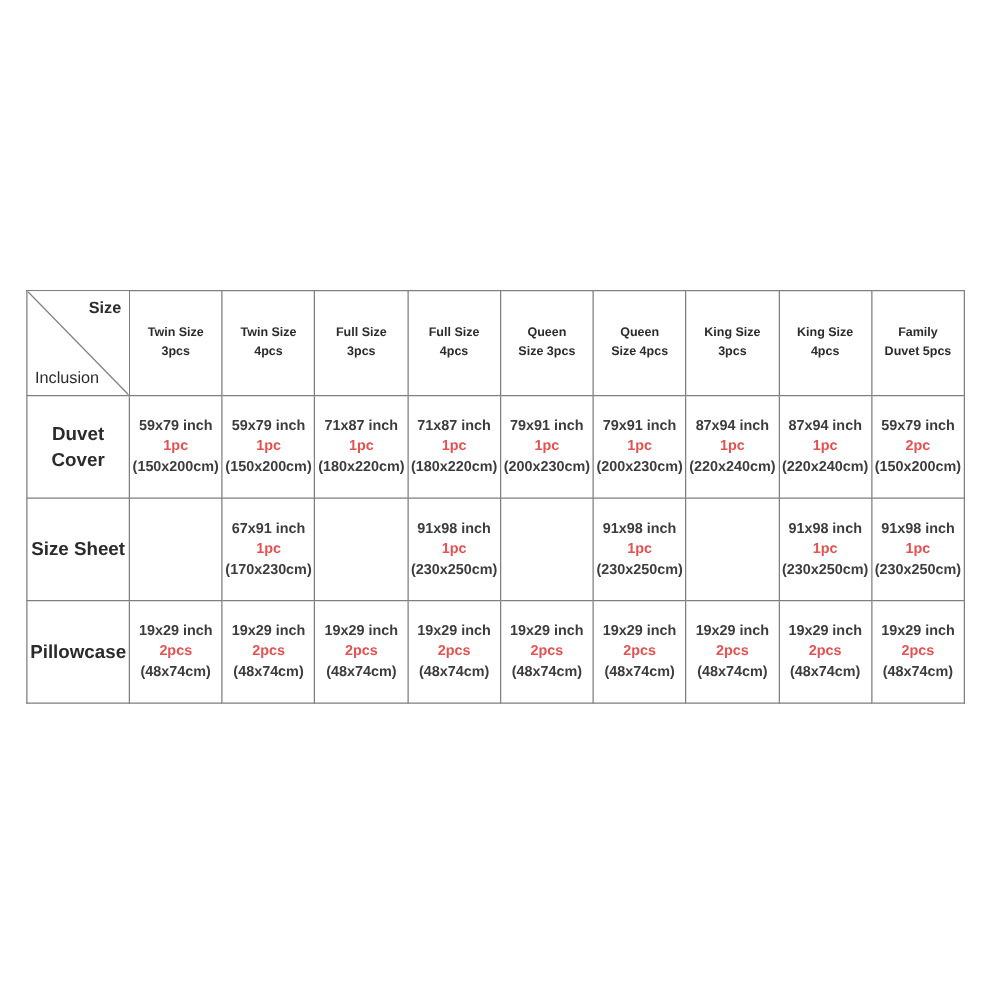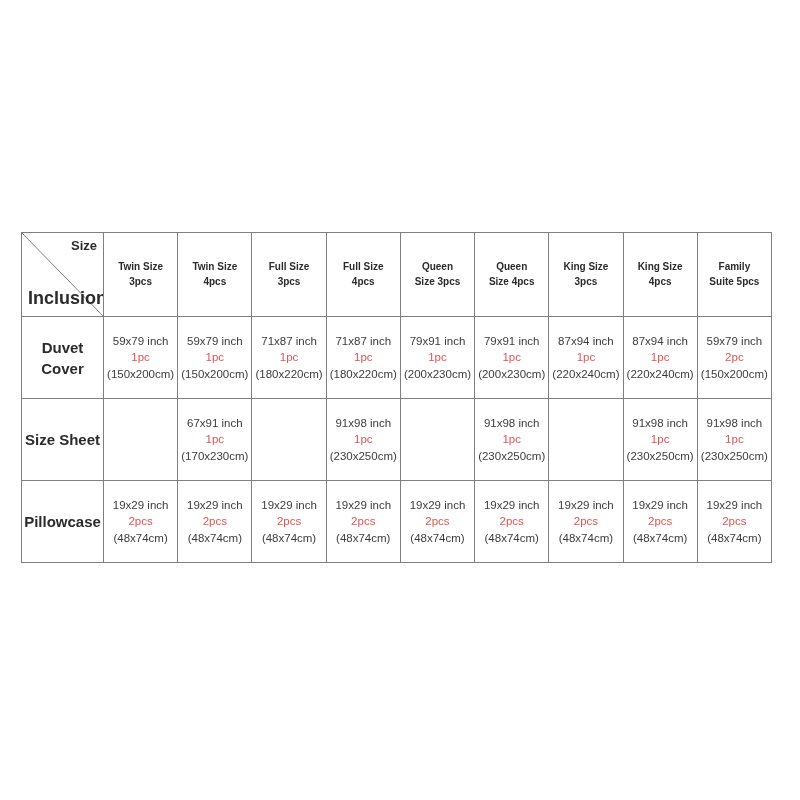--- a/index.html
+++ b/index.html
@@ -31,31 +31,31 @@
   th.corner{
     position:relative;padding:0;overflow:hidden;margin-top:24px;
   }
   th.corner svg{position:absolute;left:0;top:0;width:100%;height:100%;}
   th.corner .corner-top{
     position:absolute;top:5px;right:6px;
     font-size:13px;font-weight:bold;color:var(--text-dark);
   }
   th.corner .corner-bottom{
     position:absolute;bottom:7px;left:6px;
-    font-size:18px;font-weight:bold;color:var(--text-dark);
+    font-size:13px;font-weight:normal;color:var(--text-dark);
   }
   th.col-header{
     font-size:10px;font-weight:bold;color:var(--text-dark);
     white-space:pre-line;line-height:1.45;
   }
   th.row-header{
     font-size:15px;font-weight:bold;color:var(--text-dark);
     white-space:pre-line;line-height:1.4;
   }
-  td.size-cell{font-size:11.5px;color:var(--text-cell);line-height:1.42;}
+  td.size-cell{font-size:11.5px;color:var(--text-cell);line-height:1.42;font-weight:bold;}
   td.size-cell .qty{color:var(--red);}
 </style>
 </head>
 <body>
 
 <div class="spec-table-wrap">
   <table class="spec">
     <colgroup>
       <col class="first">
       <col>
@@ -87,21 +87,21 @@
 4pcs</th>
           <th class="col-header">Queen
 Size 3pcs</th>
           <th class="col-header">Queen
 Size 4pcs</th>
           <th class="col-header">King Size
 3pcs</th>
           <th class="col-header">King Size
 4pcs</th>
           <th class="col-header">Family
-Suite 5pcs</th>
+Duvet 5pcs</th>
         </tr>
     </thead>
     <tbody>
         <tr>
           <th class="row-header">Duvet
 Cover</th>
           <td class="size-cell">
             <div class="inch">59x79 inch</div>
             <div class="qty">1pc</div>
             <div class="cm">(150x200cm)</div>

